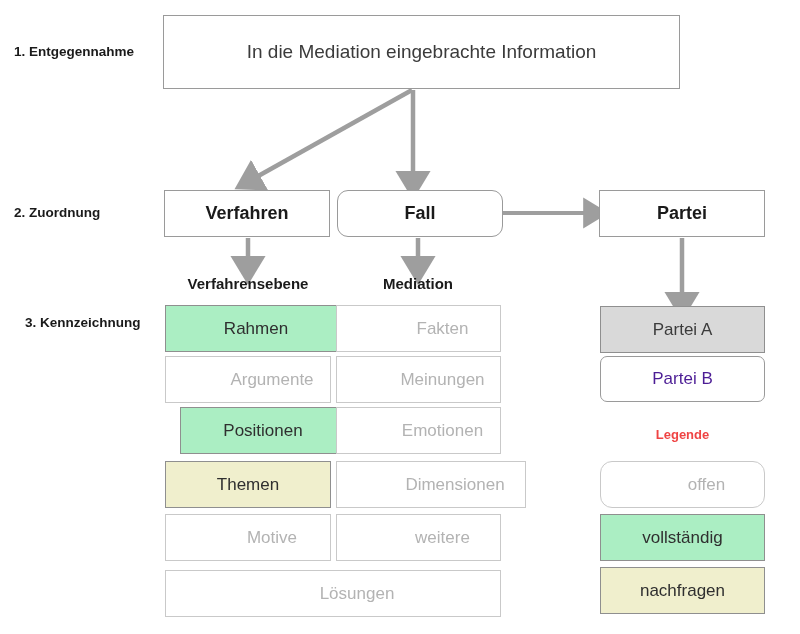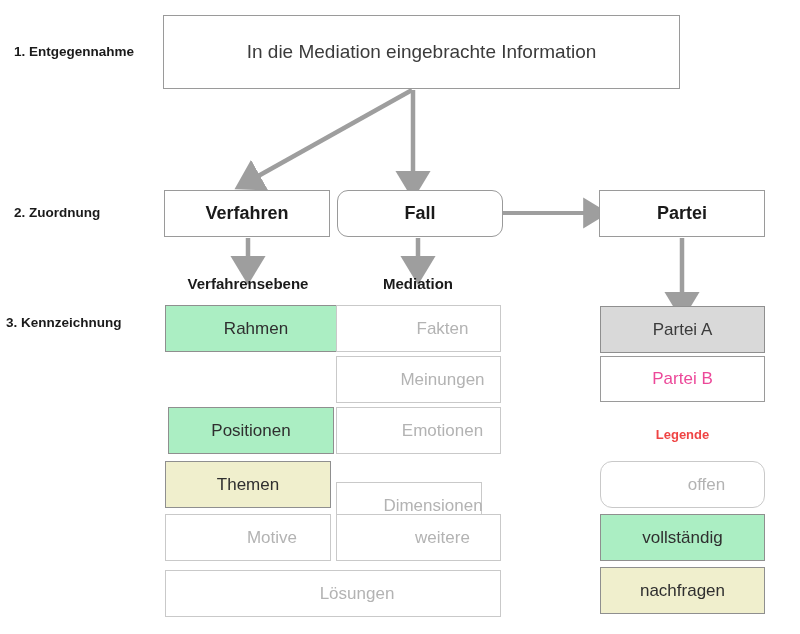--- a/index.html
+++ b/index.html
@@ -28,21 +28,21 @@
     align-items: center;
     justify-content: center;
     text-align: center;
     background: #ffffff;
     border: 1px solid #a6a6a6;
     color: #999999;
     font-size: 17px;
     font-weight: 400;
     line-height: 1.15;
   }
-  .box.dark-text   { color: #ec4899; }
+  .box.dark-text   { color: #4c1d95; border-radius: 7px; }
   .box.state-open  { background:#ffffff; border:1px solid #c9c9c9; color:#b3b3b3;padding-left:48px; }
   .box.state-done  { background:#abeec3; border:1px solid #8f8f8f; color:#2f2f2f; }
   .box.state-ask   { background:#f0efcd; border:1px solid #8f8f8f; color:#2f2f2f; }
   .box.state-sel   { background:#d9d9d9; border:1px solid #8f8f8f; color:#3b3b3b; }
   .box.outline-mid { border:1px solid #9a9a9a; }
 
   
   .row-label {
     position: absolute;
     font-size: 13.5px;
@@ -106,21 +106,21 @@
 
     <line x1="248" y1="238" x2="248" y2="266" stroke="#9e9e9e" stroke-width="4.5" marker-end="url(#ah)"></line>
 
     <line x1="418" y1="238" x2="418" y2="266" stroke="#9e9e9e" stroke-width="4.5" marker-end="url(#ah)"></line>
 
     <line x1="682" y1="238" x2="682" y2="302" stroke="#9e9e9e" stroke-width="4.5" marker-end="url(#ah)"></line>
   </svg>
 
   <div class="row-label" style="left:14px; top:44px;">1. Entgegennahme</div>
   <div class="row-label" style="left:14px; top:205px;">2. Zuordnung</div>
-  <div class="row-label" style="left:6px; top:315px;">3. Kennzeichnung</div>
+  <div class="row-label" style="left:25px; top:315px;">3. Kennzeichnung</div>
 
   <div class="box outline-mid" style="left:163px; top:15px; width:517px; height:74px;">
     <span class="title-box-text">In die Mediation eingebrachte Information</span>
   </div>
 
   <div class="box outline-mid" style="left:164px; top:190px; width:166px; height:47px;">
     <span class="hdr-strong">Verfahren</span>
   </div>
 
   <div class="box outline-mid" style="left:337px; top:190px; width:166px; height:47px;border-radius:11px;">
@@ -130,40 +130,43 @@
   <div class="box outline-mid" style="left:599px; top:190px; width:166px; height:47px;">
     <span class="hdr-strong">Partei</span>
   </div>
 
   <div class="col-head" style="left:165px; top:275px; width:166px;">Verfahrensebene</div>
   <div class="col-head" style="left:335px; top:275px; width:166px;">Mediation</div>
 
   <div class="box state-done" style="left:165px; top:305px; width:182px; height:47px;">
     <span>Rahmen</span>
   </div>
-  <div class="box state-done" style="left:168px; top:407px; width:166px; height:47px;">
+  <div class="box state-open" style="left:165px; top:356px; width:166px; height:47px;">
+    <span>Argumente</span>
+  </div>
+  <div class="box state-done" style="left:180px; top:407px; width:166px; height:47px;">
     <span>Positionen</span>
   </div>
   <div class="box state-ask" style="left:165px; top:461px; width:166px; height:47px;">
     <span>Themen</span>
   </div>
   <div class="box state-open" style="left:165px; top:514px; width:166px; height:47px;">
     <span>Motive</span>
   </div>
 
   <div class="box state-open" style="left:336px; top:305px; width:165px; height:47px;">
     <span>Fakten</span>
   </div>
   <div class="box state-open" style="left:336px; top:356px; width:165px; height:47px;">
     <span>Meinungen</span>
   </div>
   <div class="box state-open" style="left:336px; top:407px; width:165px; height:47px;">
     <span>Emotionen</span>
   </div>
-  <div class="box state-open" style="left:336px; top:461px; width:146px; height:47px;margin-top:21px;">
+  <div class="box state-open" style="left:336px; top:461px; width:190px; height:47px;">
     <span>Dimensionen</span>
   </div>
   <div class="box state-open" style="left:336px; top:514px; width:165px; height:47px;">
     <span>weitere</span>
   </div>
 
   <div class="box state-open" style="left:165px; top:570px; width:336px; height:47px;">
     <span>Lösungen</span>
   </div>
 

